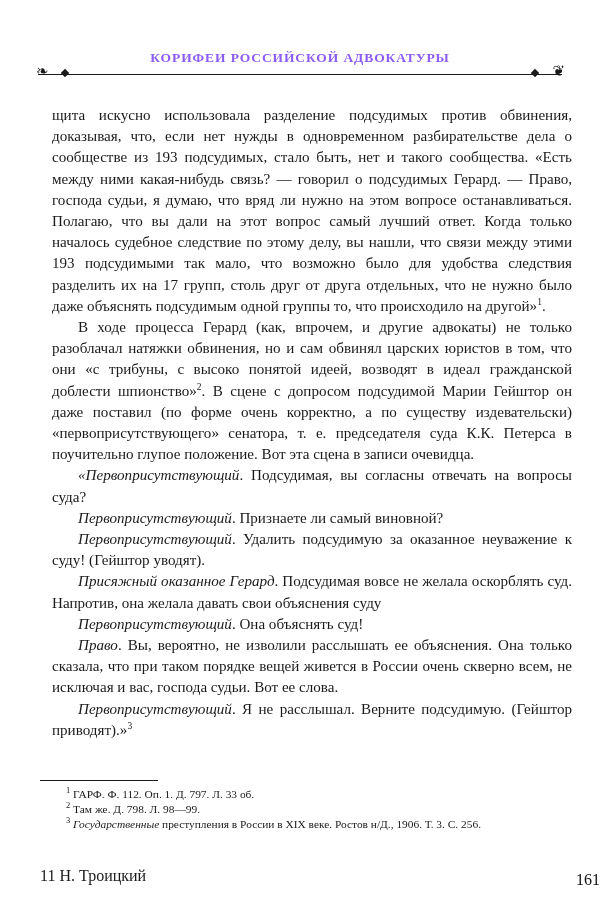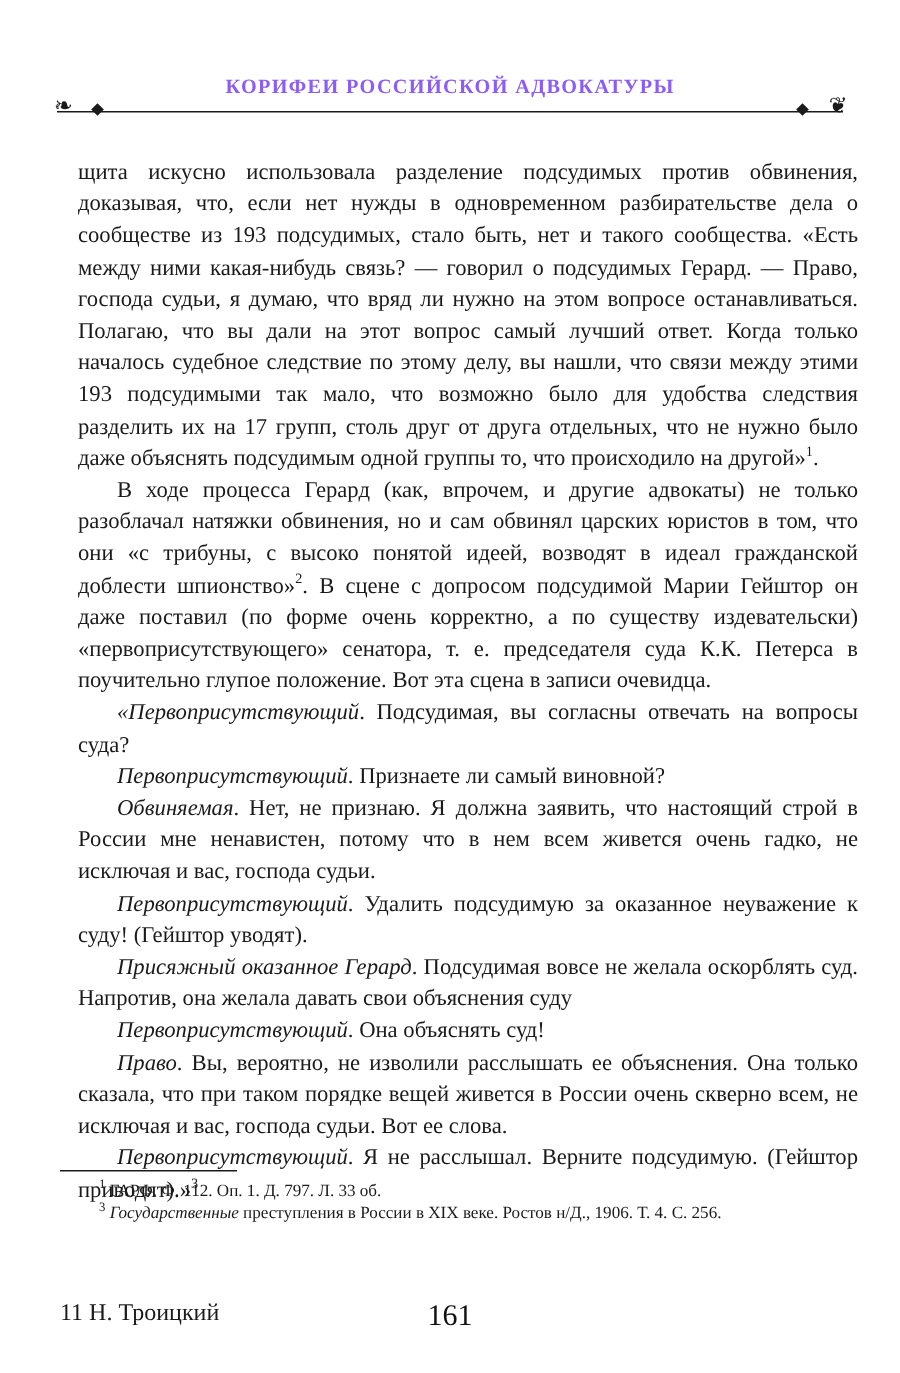--- a/index.html
+++ b/index.html
@@ -127,22 +127,22 @@
     left: 40px;
     bottom: 30px;
     font-size: 16px;
     color: #1a1a1a;
   }
   .folio {
     position: absolute;
     left: 0;
     bottom: 26px;
     width: 600px;
-    text-align: center;
-    font-size: 20px;
+    text-align: right;
+    font-size: 16px;
     color: #111;
   }
 </style>
 </head>
 <body>
 
 <div class="page">
 
   <div class="header">
     <span class="orn orn-left">❧</span>
@@ -157,36 +157,36 @@
 
     <p class="noindent"><span>щита искусно использовала разделение подсудимых против обвинения, доказывая, что, если нет нужды в одновременном разбирательстве дела о сообществе из 193 подсудимых, стало быть, нет и такого сообщества. «Есть между ними какая-нибудь связь? — говорил о подсудимых Герард. — Право, господа судьи, я думаю, что вряд ли нужно на этом вопросе останавливаться. Полагаю, что вы дали на этот вопрос самый лучший ответ. Когда только началось судебное следствие по этому делу, вы нашли, что связи между этими 193 подсудимыми так мало, что возможно было для удобства следствия разделить их на 17 групп, столь друг от друга отдельных, что не нужно было даже объяснять подсудимым одной группы то, что происходило на другой»</span><sup>1</sup><span>.</span></p>
 
     <p class="indent"><span>В ходе процесса Герард (как, впрочем, и другие адвокаты) не только разоблачал натяжки обвинения, но и сам обвинял царских юристов в том, что они «с трибуны, с высоко понятой идеей, возводят в идеал гражданской доблести шпионство»</span><sup>2</sup><span>. В сцене с допросом подсудимой Марии Гейштор он даже поставил (по форме очень корректно, а по существу издевательски) «первоприсутствующего» сенатора, т. е. председателя суда К.К. Петерса в поучительно глупое положение. Вот эта сцена в записи очевидца.</span></p>
 
     <p class="indent"><span class="it">«Первоприсутствующий</span><span>. Подсудимая, вы согласны отвечать на вопросы суда?</span></p>
 
 
     <p class="indent"><span class="it">Первоприсутствующий</span><span>. Признаете ли самый виновной?</span></p>
 
-    <p class="indent"><span class="it">Обвиняемая</span><span>. Нет, не признаю. Я должна заявить, что настоящий строй в России мне ненавистен, потому что в нем всем живется очень гадко, не исключая и вас, господа судьи.</span></p>
 
     <p class="indent"><span class="it">Первоприсутствующий</span><span>. Удалить подсудимую за оказанное неуважение к суду! (Гейштор уводят).</span></p>
 
     <p class="indent"><span class="it">Присяжный оказанное Герард</span><span>. Подсудимая вовсе не желала оскорблять суд. Напротив, она желала давать свои объяснения суду</span></p>
 
     <p class="indent"><span class="it">Первоприсутствующий</span><span>. Она объяснять суд!</span></p>
 
     <p class="indent"><span class="it">Право</span><span>. Вы, вероятно, не изволили расслышать ее объяснения. Она только сказала, что при таком порядке вещей живется в России очень скверно всем, не исключая и вас, господа судьи. Вот ее слова.</span></p>
 
     <p class="indent"><span class="it">Первоприсутствующий</span><span>. Я не расслышал. Верните подсудимую. (Гейштор приводят).»</span><sup>3</sup></p>
 
   </div>
 
   <div class="footnotes">
     <div class="fn-rule"></div>
     <p class="fn"><sup>1</sup> <span>ГАРФ. Ф. 112. Оп. 1. Д. 797. Л. 33 об.</span></p>
-    <p class="fn"><sup>3</sup> <span class="it">Государственные</span><span> преступления в России в XIX веке. Ростов н/Д., 1906. Т. 4. С. 256.</span></p>
+    <p class="fn"><sup>2</sup> <span>Там же. Д. 798. Л. 98—99.</span></p>
+    <p class="fn"><sup>3</sup> <span class="it">Государственные</span><span> преступления в России в XIX веке. Ростов н/Д., 1906. Т. 3. С. 256.</span></p>
   </div>
 
   <div class="signature">11 Н. Троицкий</div>
   <div class="folio">161</div>
 
 </div>
 
 </body></html>

